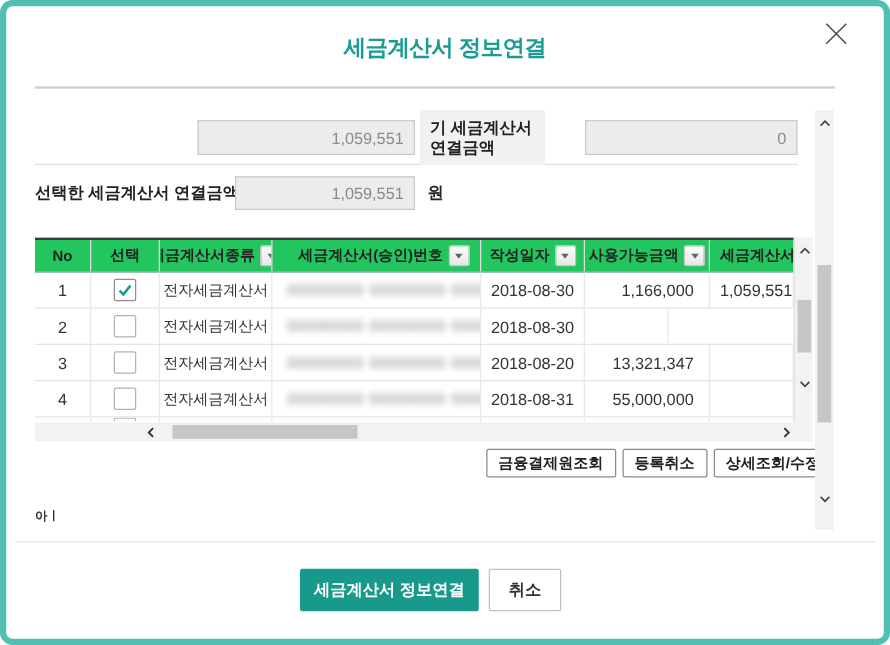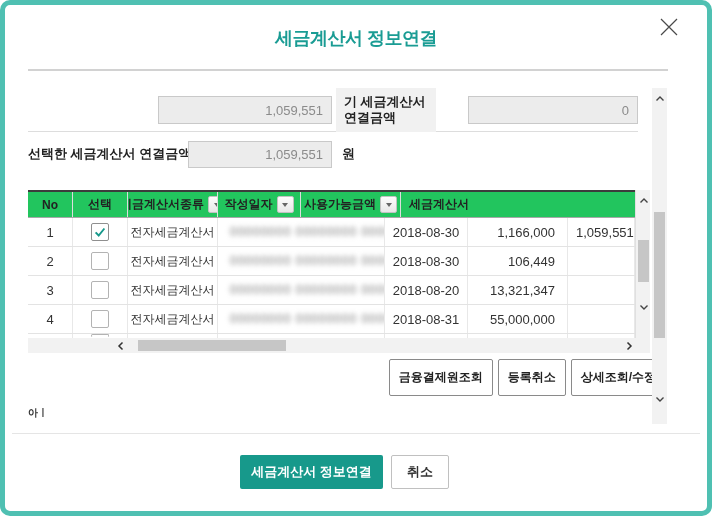--- a/index.html
+++ b/index.html
@@ -80,21 +80,21 @@
   #hscroll{position:absolute; left:28px; top:338px; width:622px; height:15px;}
   #hthumb{position:absolute; left:110px; top:2px; width:148px; height:11px; background:#c6c6c6; cursor:grab;}
   .sb-harrow{position:absolute; top:0; width:14px; height:15px; display:flex; align-items:center; justify-content:center; cursor:pointer;}
   #hleft{left:86px;} #hright{left:594px;}
   #outer-scroll{position:absolute; left:652px; top:88px; width:15px; height:336px;}
   #outer-thumb{position:absolute; left:2px; top:124px; width:11px; height:126px; background:#c6c6c6; cursor:grab;}
   #outer-up{top:4px;} #outer-down{top:304px;}
 
   
   #grid-actions{position:absolute; left:28px; top:359px; width:638px; display:flex; justify-content:flex-end; gap:5px;}
-  .gbtn{height:37px; padding:1px 9px; background:#fff; border:1px solid #8a8a8a; border-radius:2px;
+  .gbtn{height:23px; padding:1px 9px; background:#fff; border:1px solid #8a8a8a; border-radius:2px;
         font-size:12px; font-weight:bold; color:#222; cursor:pointer; font-family:inherit;}
 
   #clipped-text{position:absolute; left:28px; top:406px; font-size:10px; font-weight:bold; color:#333;}
   #footer-divider{position:absolute; left:12px; top:433px; width:688px; height:1px; background:#e5e5e5;}
 
   
   #footer{position:absolute; left:240px; top:455px; display:flex; gap:8px;}
   #btn-confirm{width:143px; height:34px; background:var(--accent); color:#fff; border:none; border-radius:2px;
                font-size:13px; font-weight:bold; cursor:pointer; font-family:inherit;}
   #btn-cancel{width:58px; height:34px; background:#fff; color:#333; border:1px solid #c0c0c0; border-radius:2px;
@@ -127,20 +127,26 @@
       <div id="sum-unit">원</div>
     </div>
 
     <div id="grid">
       <div id="grid-main">
         <div class="grow" id="grid-header">
           <div class="hcell c-no">No</div>
           <div class="hcell c-sel">선택</div>
           <div class="hcell c-type">
             <span>세금계산서종류</span>
+            <span class="filter-btn">
+                <span class="tri-down"></span>
+              </span>
+          </div>
+          <div class="hcell c-appr" style="justify-content:center;">
+            <span>세금계산서(승인)번호</span>
             <span class="filter-btn">
                 <span class="tri-down"></span>
               </span>
           </div>
           <div class="hcell c-date">
             <span>작성일자</span>
             <span class="filter-btn">
                 <span class="tri-down"></span>
               </span>
           </div>
@@ -177,21 +183,20 @@
     <div class="dcell c-sel">
       <span class="checkbox">
         
       </span>
     </div>
     <div class="dcell c-type">전자세금계산서</div>
     <div class="dcell c-appr">
                 <span class="masked">00000000 00000000 00000000</span>
               </div>
     <div class="dcell c-date">2018-08-30</div>
-    <div class="dcell c-amt">106,449</div>
     <div class="dcell c-link"></div>
   </div>
 
   <div class="grow drow">
     <div class="dcell c-no">3</div>
     <div class="dcell c-sel">
       <span class="checkbox">
         
       </span>
     </div>

